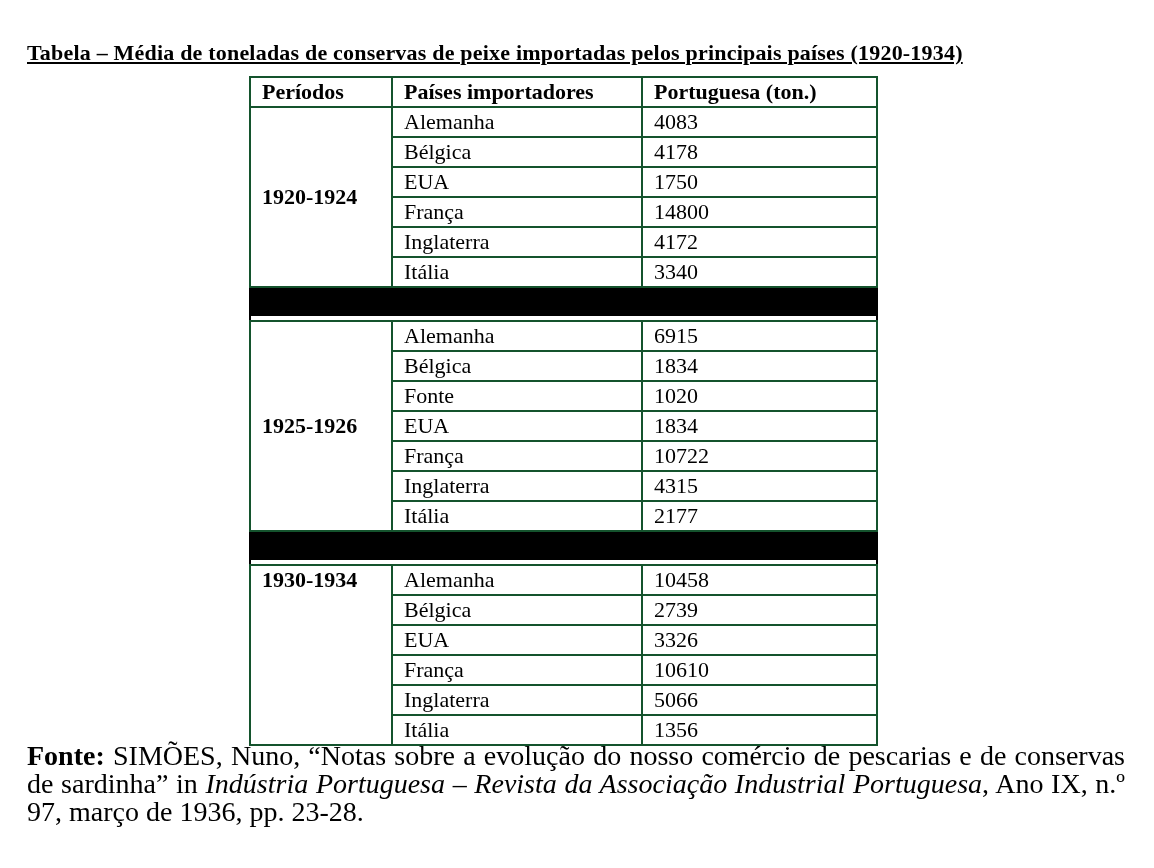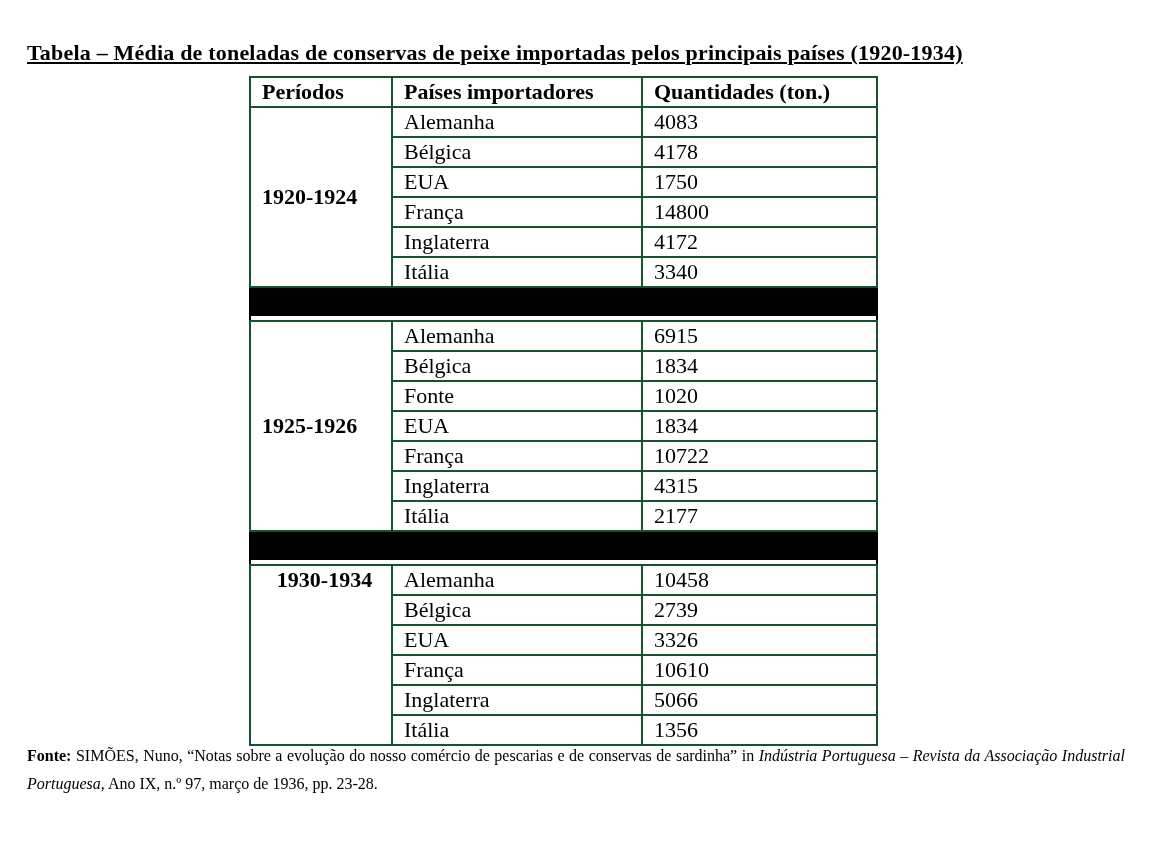--- a/index.html
+++ b/index.html
@@ -42,21 +42,21 @@
     padding: 0 4px 0 11px;
     font-size: 22px;
     text-align: left;
     vertical-align: middle;
     font-weight: normal;
     overflow: hidden;
     white-space: nowrap;
   }
   th { font-weight: bold; }
   td.period { font-weight: bold; margin-left: 16px; }
-  tbody.group-3 td.period { vertical-align: top; padding-top: 1px; text-align: center; }
+  tbody.group-3 td.period { vertical-align: top; padding-top: 1px; }
   tr.separator td {
     background: #000000;
     height: 26px;
     padding: 0;
     border: 2px solid #000000;
   }
   tr.gap td {
     background: #ffffff;
     height: 4px;
     padding: 0;
@@ -64,21 +64,21 @@
     border-bottom: none;
     border-left: none;
     border-right: none;
   }
   .source {
     position: absolute;
     left: 27px;
     top: 742px;
     width: 1098px;
     margin: 0;
-    font-size: 16px;
+    font-size: 28px;
     line-height: 28px;
     text-align: justify;
   }
   .source .label { font-weight: bold; }
   .source .journal { font-style: italic; }
 </style>
 </head>
 <body>
 
 <div class="page">
@@ -88,21 +88,21 @@
   <table class="data-table">
     <colgroup>
       <col class="c1">
         <col class="c2">
         <col class="c3">
     </colgroup>
     <thead>
         <tr>
           <th>Períodos</th>
           <th>Países importadores</th>
-          <th>Quantidades (ton.)</th>
+          <th>Portuguesa (ton.)</th>
         </tr>
       </thead>
   <tbody class="group group-1">
         <tr>
           <td class="period" rowspan="6">1920-1924</td>
           <td>Alemanha</td>
           <td>4083</td>
         </tr>
         <tr>
           <td>Bélgica</td>

